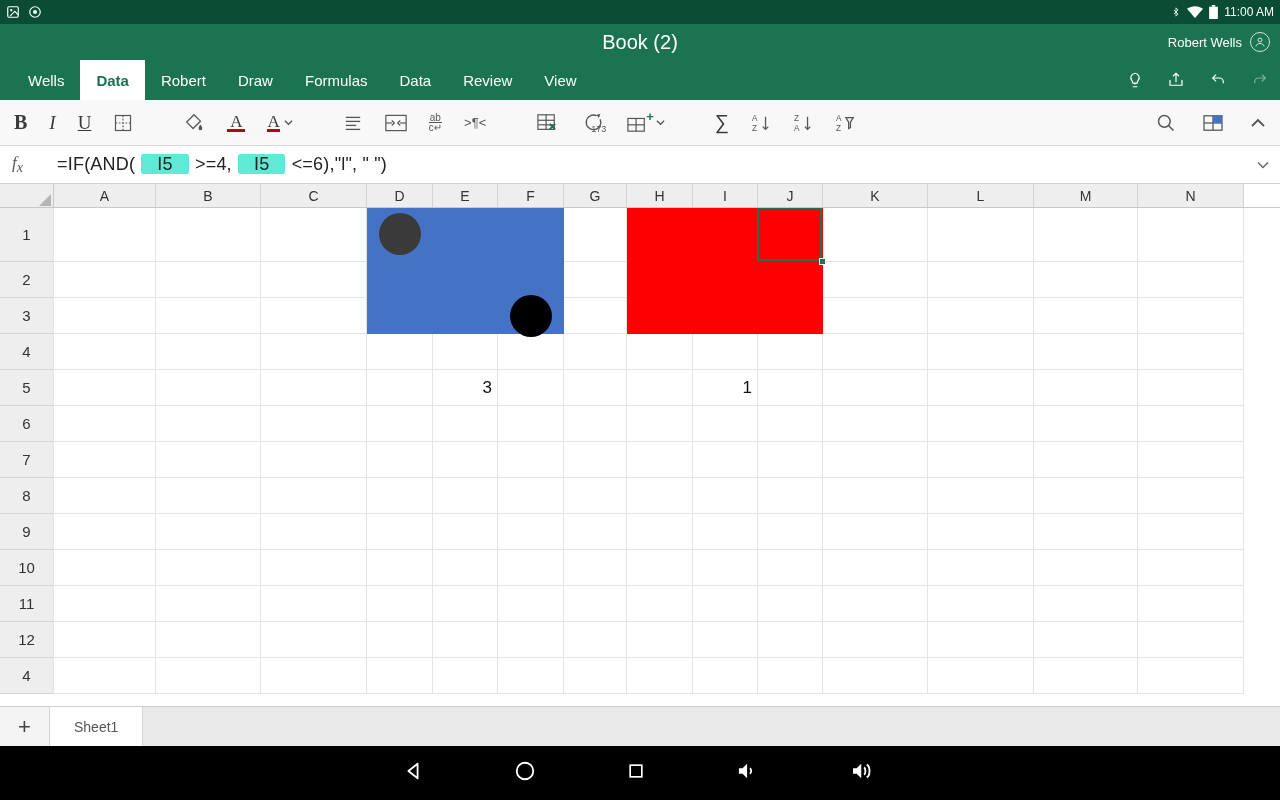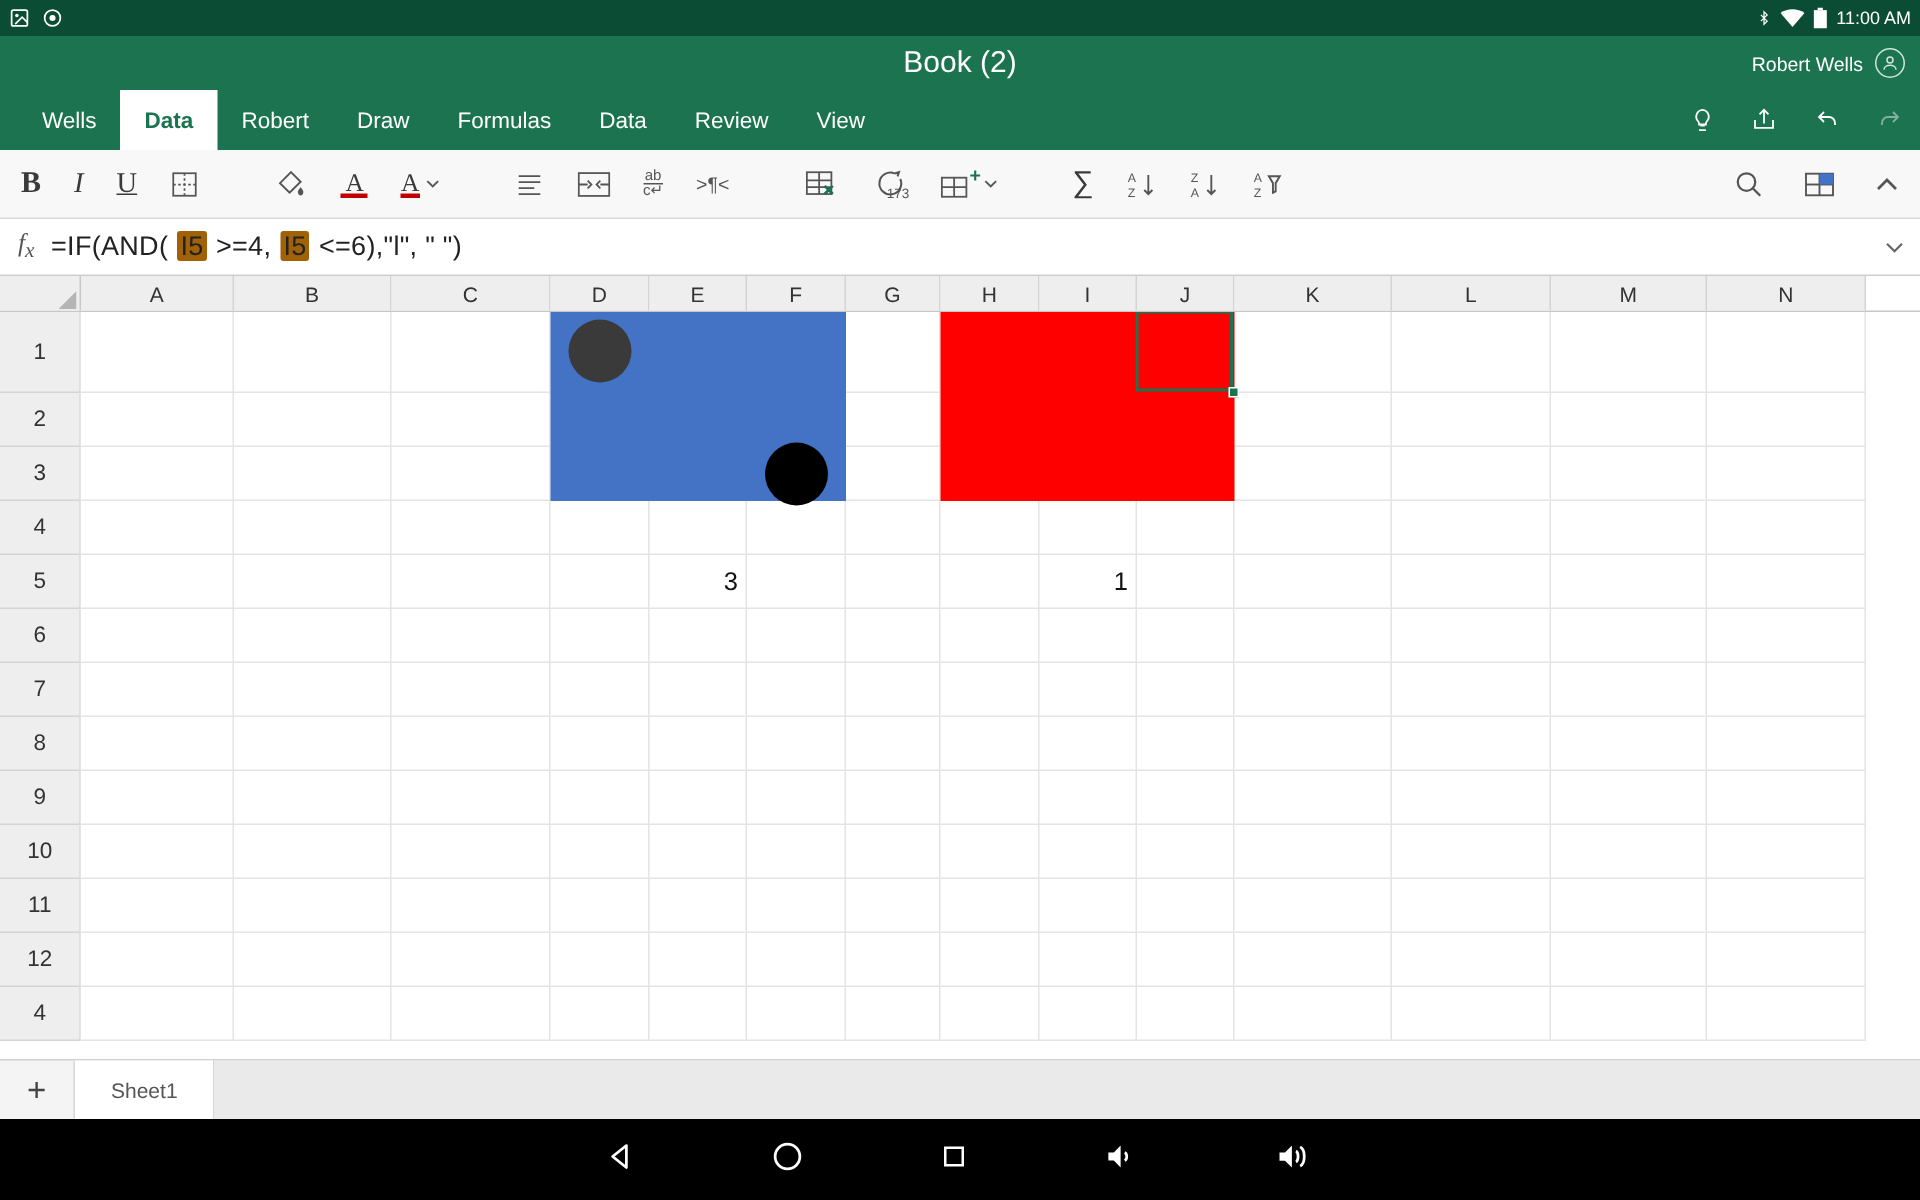--- a/index.html
+++ b/index.html
@@ -13,24 +13,24 @@
   .titlebar .user { position: absolute; right: 10px; display: flex; align-items: center; gap: 8px; font-size: 13px; }
   .avatar { width: 20px; height: 20px; border-radius: 50%; border: 1.5px solid #cfe6db; display: flex; align-items: center; justify-content: center; }
   .menubar { height: 40px; background: #1c7350; display: flex; align-items: stretch; color: #fff; padding-left: 12px; position: relative; }
   .menubar .tab { padding: 0 16px; display: flex; align-items: center; font-size: 15px; cursor: pointer; }
   .menubar .tab.active { background: #fff; color: #1c7350; font-weight: 600; }
   .menubar .right-tools { position: absolute; right: 10px; top: 0; bottom: 0; display: flex; align-items: center; gap: 22px; }
   .ribbon { height: 46px; background: #f8f8f8; border-bottom: 1px solid #d9d9d9; display: flex; align-items: center; padding: 0 14px; gap: 22px; position: relative; }
   .ribbon .ritem { display: flex; align-items: center; color: #3a3a3a; cursor: pointer; }
   .ribbon .divgap { width: 6px; }
   .ribbon-right { position: absolute; right: 14px; display: flex; align-items: center; gap: 26px; }
-  .formulabar { height: 38px; border-bottom: 1px solid #cfcfcf; display: flex; align-items: center; padding: 0 10px 0 12px; gap: 11px; font-size: 18px; color: #222; }
+  .formulabar { height: 38px; border-bottom: 1px solid #cfcfcf; display: flex; align-items: center; padding: 0 10px 0 12px; gap: 34px; font-size: 18px; color: #222; }
   .fx { font-style: italic; font-family: "Times New Roman", serif; font-size: 17px; color: #555; }
   .formula-input { flex: 1; font-size: 18px; letter-spacing: 0.2px; }
-  .ref-highlight { background: #a16207; padding: 0 2px; border-radius: 2px; margin: 0 1px; }
+  .ref-highlight { background: #5eead4; padding: 0 16px; border-radius: 2px; margin: 0 1px; }
   .formula-chevron { color: #666; }
 
   .grid-wrap { position: relative; height: 522px; background: #fff; }
   .col-headers { display: flex; height: 24px; border-bottom: 1px solid #c8c8c8; }
   .corner { width: 54px; border-right: 1px solid #c8c8c8; background: #eee; display:flex;align-items:flex-end;justify-content:flex-end;padding:1px 2px;}
   .corner svg{display:block;}
   .colh { border-right: 1px solid #d4d4d4; background: #eee; text-align: center; font-size: 14px; color: #333; line-height: 24px; }
   .rows { position: absolute; top: 24px; left: 0; right: 0; bottom: 0; overflow:hidden;}
   .rowh-col { position: absolute; left: 0; top: 0; width: 54px; }
   .rowh { height: 36px; border-bottom: 1px solid #d4d4d4; border-right: 1px solid #c8c8c8; background: #eee; text-align: center; font-size: 15px; color: #333; line-height: 36px; }

